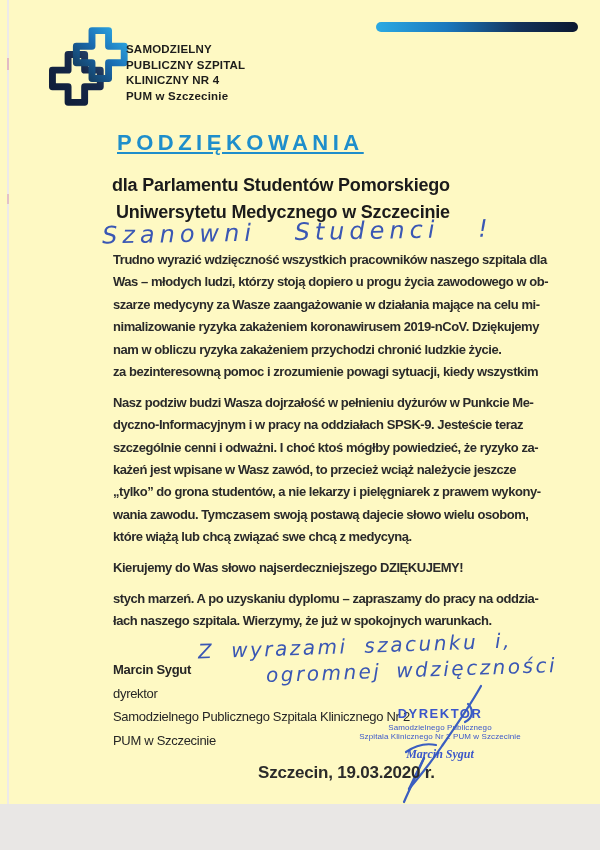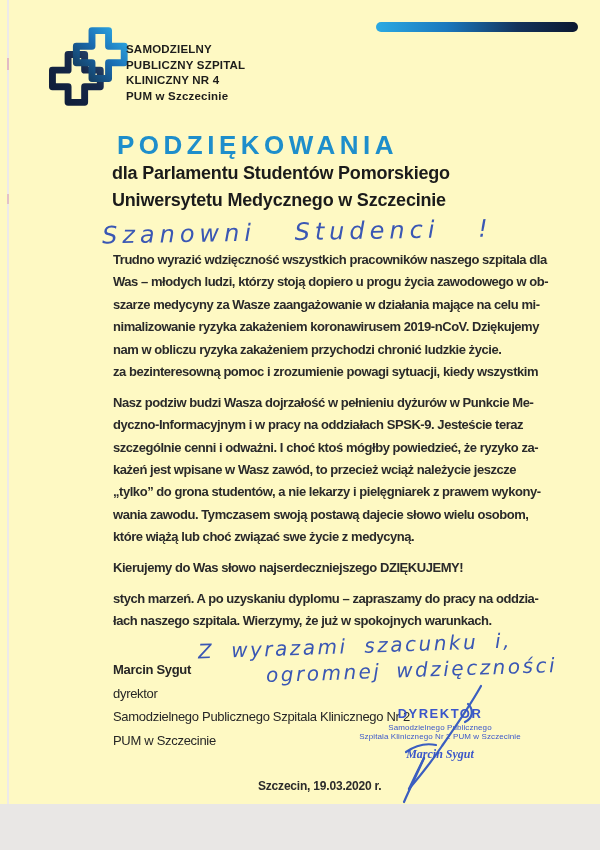--- a/index.html
+++ b/index.html
@@ -15,22 +15,22 @@
   .scan-tick1{left:7px;top:58px;width:2px;height:12px;background:#dba6b6;opacity:.7;}
   .scan-tick2{left:7px;top:194px;width:2px;height:10px;background:#dba6b6;opacity:.6;}
 
   
   .logo-mark{left:46px;top:26px;width:92px;height:92px;}
   .logo-text{left:126px;top:42px;line-height:15.5px;font-size:11.5px;font-weight:bold;color:#1d1d1b;letter-spacing:.2px;}
   .logo-text .lt-last{font-weight:600;}
   .top-bar{left:376px;top:22px;width:202px;height:10px;border-radius:5px;
     background:linear-gradient(90deg,#2baae3 0%,#1b78bd 35%,#14335c 70%,#0c1830 100%);}
 
-  .heading{left:117px;top:130px;font-size:26px;font-weight:bold;letter-spacing:4.5px;color:#1e8ecb;}
-  .subtitle{left:112px;top:160px;font-size:18px;font-weight:bold;line-height:27px;color:#1b1b1b;letter-spacing:-.2px;}
+  .heading{left:117px;top:130px;font-size:22px;font-weight:bold;letter-spacing:4.5px;color:#1e8ecb;text-decoration:underline;}
+  .subtitle{left:112px;top:172px;font-size:18px;font-weight:bold;line-height:27px;color:#1b1b1b;letter-spacing:-.2px;text-align:right;}
 
   .hand{color:#3a57b4;font-style:italic;font-family:"DejaVu Sans",sans-serif;}
   .hand-salutation{left:102px;top:218px;font-size:24px;letter-spacing:5px;word-spacing:26px;transform:rotate(-1deg);}
   .hand-closing1{left:198px;top:634px;font-size:20px;letter-spacing:2.5px;word-spacing:8px;transform:rotate(-2deg);}
   .hand-closing2{left:266px;top:658px;font-size:20px;letter-spacing:2.5px;word-spacing:6px;transform:rotate(-2deg);}
 
   
   .letter-body{left:113px;top:252px;width:400px;font-size:13px;letter-spacing:-.45px;color:#2a2a2a;}
   .para{margin:0 0 8.5px 0;padding:0;font-weight:bold;}
   .tline{height:22.4px;white-space:nowrap;}
@@ -41,21 +41,21 @@
 
   
   .stamp{left:352px;top:706px;width:176px;text-align:center;color:#2b49cb;opacity:.92;}
   .stamp-title{font-size:13px;font-weight:bold;letter-spacing:1.5px;}
   .stamp-l1{font-size:8px;margin-top:2px;letter-spacing:.1px;}
   .stamp-l2{font-size:8px;letter-spacing:.1px;}
   .stamp-name{font-size:12px;font-style:italic;font-family:"Liberation Serif",serif;font-weight:bold;margin-top:6px;}
 
   .sig-scrawl{left:388px;top:672px;width:146px;height:138px;}
 
-  .date-line{left:258px;top:779px;font-size:12px;font-weight:600;letter-spacing:-.2px;color:#2b2b2b;}
+  .date-line{left:258px;top:763px;font-size:17px;font-weight:600;letter-spacing:-.2px;color:#2b2b2b;}
 
   .bottom-bar{left:42px;top:811px;width:202px;height:10px;border-radius:5px;
     background:linear-gradient(90deg,#0c1830 0%,#14335c 30%,#1b78bd 65%,#2baae3 100%);}
 </style>
 </head>
 <body>
 
 <div class="page">
 
   <div class="abs scan-edge"></div>
@@ -111,21 +111,21 @@
         <div class="tline">nam w obliczu ryzyka zakażeniem przychodzi chronić ludzkie życie.</div>
         <div class="tline">za bezinteresowną pomoc i zrozumienie powagi sytuacji, kiedy wszystkim</div>
       </div>
     <div class="para">
         <div class="tline">Nasz podziw budzi Wasza dojrzałość w pełnieniu dyżurów w Punkcie Me-</div>
         <div class="tline">dyczno-Informacyjnym i w pracy na oddziałach SPSK-9. Jesteście teraz</div>
         <div class="tline">szczególnie cenni i odważni. I choć ktoś mógłby powiedzieć, że ryzyko za-</div>
         <div class="tline">każeń jest wpisane w Wasz zawód, to przecież wciąż należycie jeszcze</div>
         <div class="tline">„tylko” do grona studentów, a nie lekarzy i pielęgniarek z prawem wykony-</div>
         <div class="tline">wania zawodu. Tymczasem swoją postawą dajecie słowo wielu osobom,</div>
-        <div class="tline">które wiążą lub choć związać swe życie z medycyną.</div>
+        <div class="tline">które wiążą lub chcą związać swe chcą z medycyną.</div>
       </div>
     <div class="para">
         <div class="tline">Kierujemy do Was słowo najserdeczniejszego DZIĘKUJEMY!</div>
       </div>
     <div class="para">
         <div class="tline">stych marzeń. A po uzyskaniu dyplomu – zapraszamy do pracy na oddzia-</div>
         <div class="tline">łach naszego szpitala. Wierzymy, że już w spokojnych warunkach.</div>
       </div>
   </div>
 

